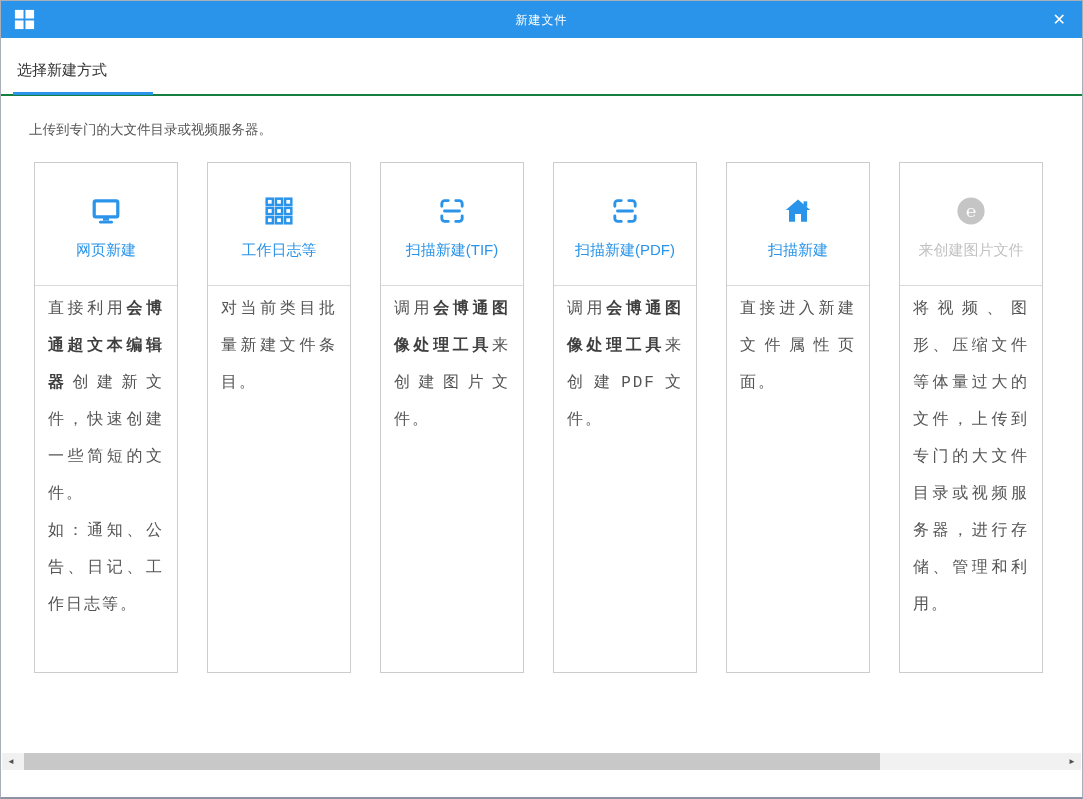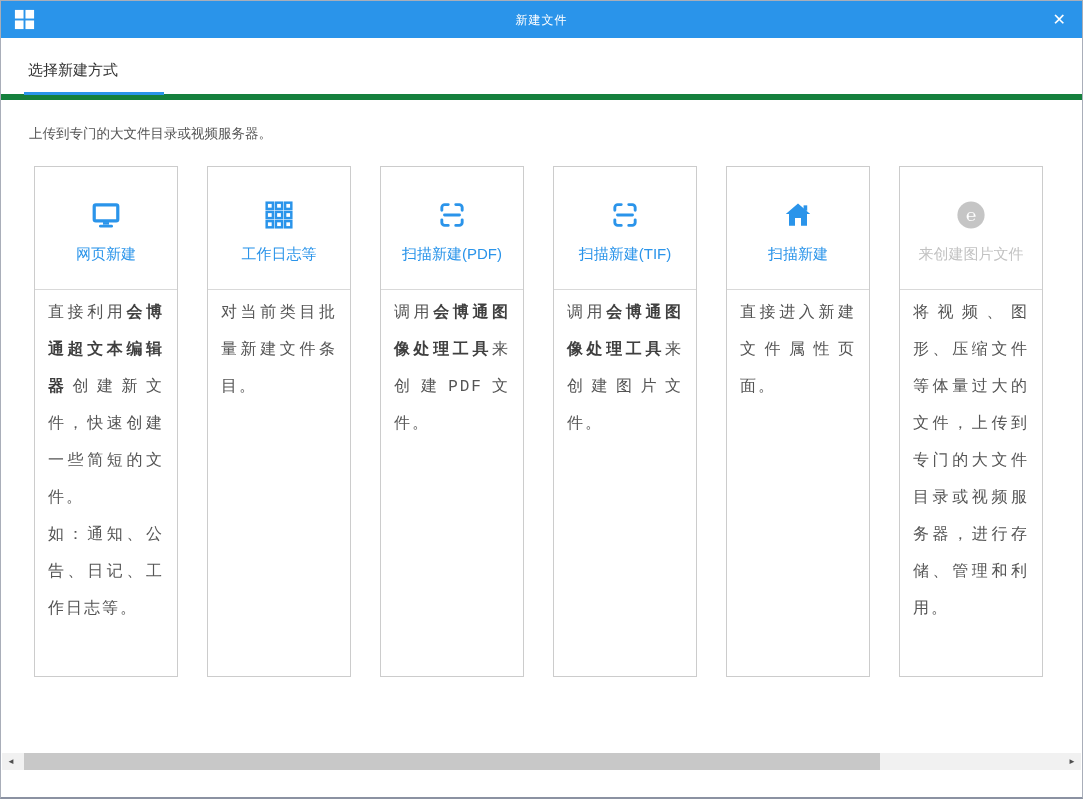--- a/index.html
+++ b/index.html
@@ -27,22 +27,22 @@
     color: #ffffff; font-size: 12px; letter-spacing: 1px;
   }
   .close-x {
     margin-left: auto; margin-right: 16px;
     color: #ffffff; font-size: 16px; line-height: 1;
     cursor: pointer; font-weight: 400;
   }
   
   .tabbar {
     margin-top: 21px;
-    border-bottom: 6px solid #15803d;
-    padding-left: 23px;
+    border-bottom: 2px solid #15803d;
+    padding-left: 12px;
   }
   .tab {
     display: inline-block;
     font-size: 15px; color: #333333;
     padding: 2px 46px 12px 4px;
     border-bottom: 3px solid #2a94ea;
     margin-bottom: -1px;
     cursor: pointer;
   }
   
@@ -155,38 +155,38 @@
   </div>
     <div class="card">
     <div class="card-top">
       <span class="card-icon"><svg width="30" height="30" viewBox="0 0 28 28" fill="none" stroke="currentColor" stroke-width="2.7" stroke-linecap="round" stroke-linejoin="round">
             <path d="M4.5 9.5V7a2.7 2.7 0 0 1 2.7-2.7h3.3"></path>
             <path d="M17.5 4.3h3.3A2.7 2.7 0 0 1 23.5 7v2.5"></path>
             <path d="M23.5 18.5V21a2.7 2.7 0 0 1-2.7 2.7h-3.3"></path>
             <path d="M10.5 23.7H7.2A2.7 2.7 0 0 1 4.5 21v-2.5"></path>
             <path d="M7 14h14"></path>
           </svg></span>
-      <div class="card-title">扫描新建(PDF)</div>
-    </div>
-    <div class="card-divider"></div>
-    <div class="card-body"><span>调用</span><span class="b">会博通图像处理工具</span><span>来创建PDF文件。</span></div>
+      <div class="card-title">扫描新建(TIF)</div>
+    </div>
+    <div class="card-divider"></div>
+    <div class="card-body"><span>调用</span><span class="b">会博通图像处理工具</span><span>来创建图片文件。</span></div>
   </div>
     <div class="card">
     <div class="card-top">
       <span class="card-icon"><svg width="30" height="30" viewBox="0 0 28 28" fill="none" stroke="currentColor" stroke-width="2.7" stroke-linecap="round" stroke-linejoin="round">
             <path d="M4.5 9.5V7a2.7 2.7 0 0 1 2.7-2.7h3.3"></path>
             <path d="M17.5 4.3h3.3A2.7 2.7 0 0 1 23.5 7v2.5"></path>
             <path d="M23.5 18.5V21a2.7 2.7 0 0 1-2.7 2.7h-3.3"></path>
             <path d="M10.5 23.7H7.2A2.7 2.7 0 0 1 4.5 21v-2.5"></path>
             <path d="M7 14h14"></path>
           </svg></span>
-      <div class="card-title">扫描新建(TIF)</div>
-    </div>
-    <div class="card-divider"></div>
-    <div class="card-body"><span>调用</span><span class="b">会博通图像处理工具</span><span>来创建图片文件。</span></div>
+      <div class="card-title">扫描新建(PDF)</div>
+    </div>
+    <div class="card-divider"></div>
+    <div class="card-body"><span>调用</span><span class="b">会博通图像处理工具</span><span>来创建PDF文件。</span></div>
   </div>
     <div class="card">
     <div class="card-top">
       <span class="card-icon"><svg width="30" height="30" viewBox="0 0 28 28" fill="currentColor">
             <rect x="19.2" y="5" width="3.4" height="5"></rect>
             <path d="M14 3.2 25.4 13h-3v11h-5.6v-7.2h-5.6V24H5.6V13h-3z"></path>
           </svg></span>
       <div class="card-title">扫描新建</div>
     </div>
     <div class="card-divider"></div>

